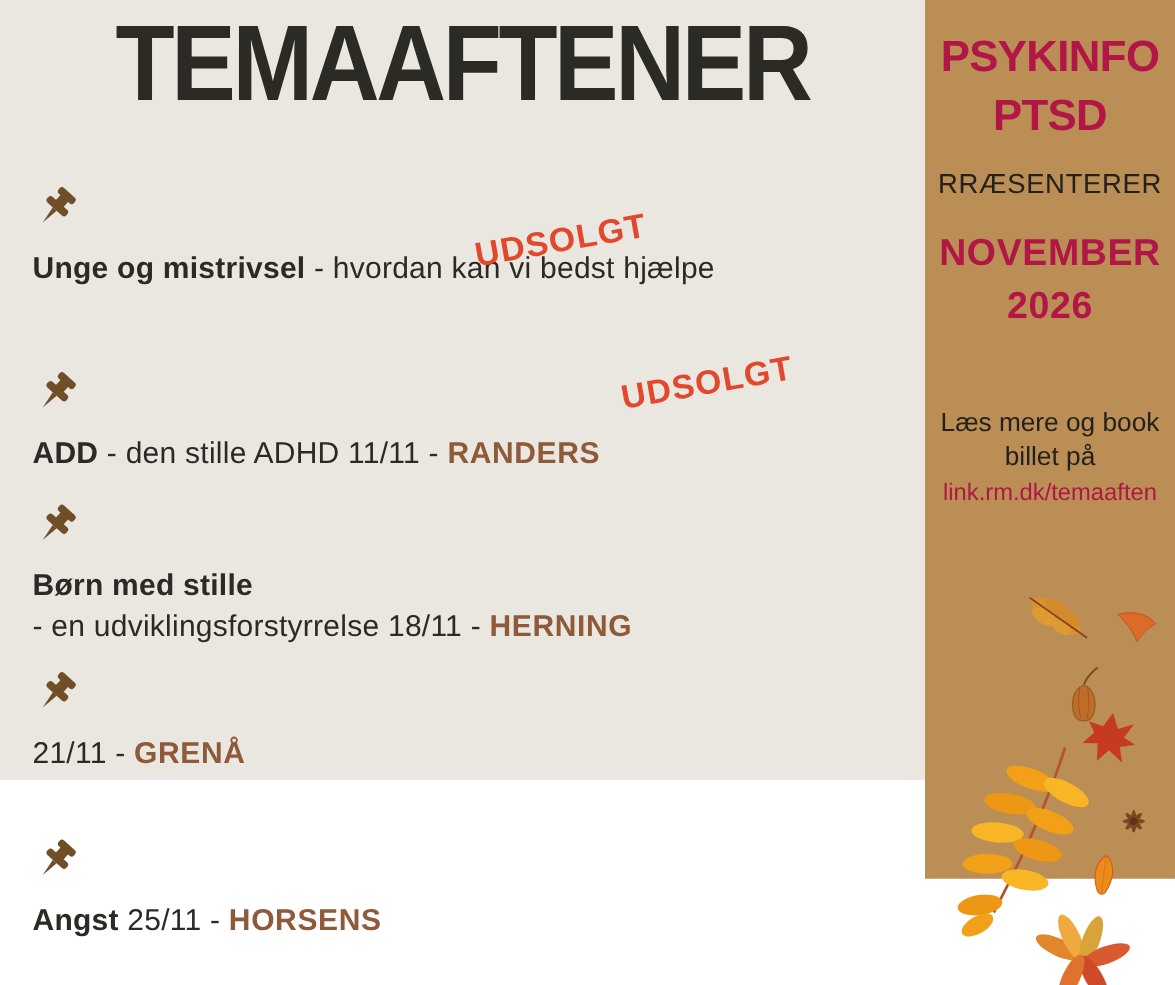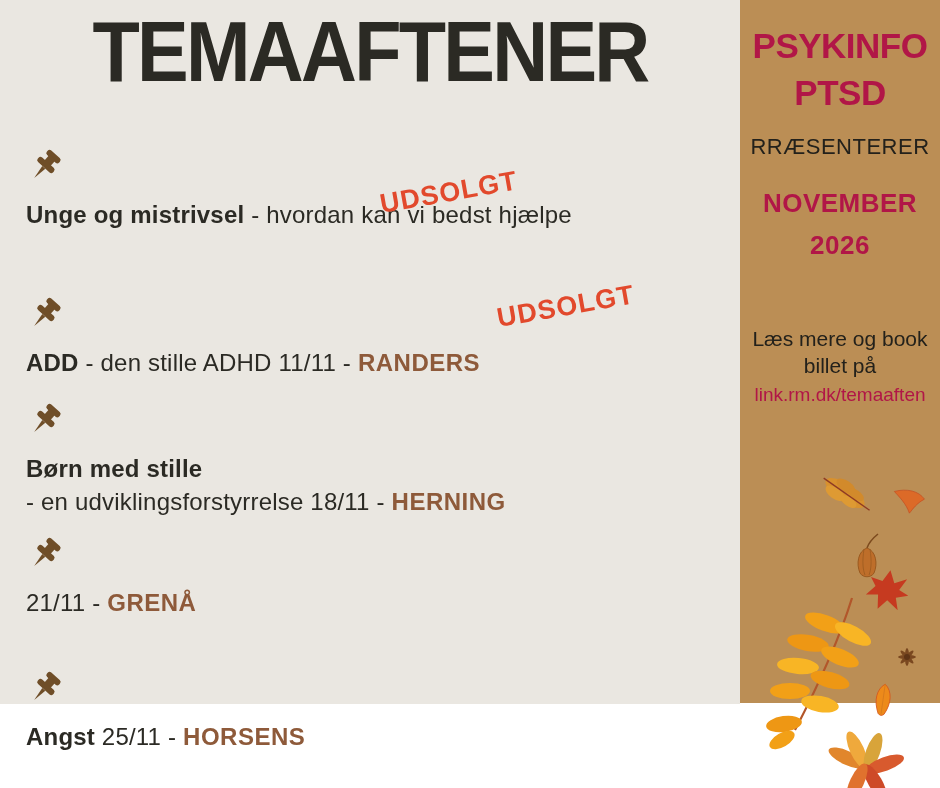--- a/index.html
+++ b/index.html
@@ -11,41 +11,41 @@
     --red-soldout:#E2492C;
     --pin-brown:#6F4E28;
     --sidebar-ink:#23211B;
   }
   html,body{margin:0;padding:0;background:#fff;}
   .poster{
     position:relative;width:940px;height:788px;overflow:hidden;
     font-family:"Liberation Sans", sans-serif;
     -webkit-font-smoothing:antialiased;
   }
-  .left-panel{position:absolute;left:0;top:0;width:740px;height:704px;background:var(--bg-left);}
+  .left-panel{position:absolute;left:0;top:0;width:740px;height:624px;background:var(--bg-left);}
   .title{
     position:absolute;left:0;top:8px;width:740px;margin:0;text-align:center;
     font-size:86px;font-weight:800;letter-spacing:-3px;line-height:1;
     color:var(--ink);transform:scaleX(.9);
   }
   .event{position:absolute;left:26px;display:flex;gap:13px;align-items:flex-start;flex-direction:column;}
   .pin{width:37px;height:37px;flex:none;margin-top:0;}
   .pin svg{width:100%;height:100%;transform:rotate(42deg);}
   .event-text{font-size:24px;line-height:33px;color:var(--ink);letter-spacing:.2px;max-width:620px;}
   .b{font-weight:700;}
   .city{font-weight:700;color:var(--brown-city);letter-spacing:.5px;}
   .soldout{
     position:absolute;font-size:27px;font-weight:700;color:var(--red-soldout);
     letter-spacing:1px;transform:rotate(-10deg);transform-origin:left bottom;white-space:nowrap;
   }
   .sidebar{position:absolute;left:740px;top:0;width:200px;height:703px;background:var(--bg-sidebar);}
   .sidebar .block{position:absolute;left:0;width:200px;text-align:center;}
   .brand{top:22px;font-size:35px;font-weight:800;line-height:47px;letter-spacing:-.5px;color:var(--crimson);}
   .presents{top:134px;font-size:22px;font-weight:500;letter-spacing:.5px;color:var(--sidebar-ink);}
-  .month{top:182px;font-size:26px;font-weight:800;line-height:42px;letter-spacing:.5px;color:var(--crimson);}
+  .month{top:182px;font-size:30px;font-weight:800;line-height:42px;letter-spacing:.5px;color:var(--crimson);}
   .cta{top:325px;font-size:21px;line-height:27px;color:var(--sidebar-ink);}
   .link{top:384px;font-size:19px;font-weight:500;color:var(--crimson);}
   .leaves{position:absolute;left:0;top:438px;width:200px;height:350px;}
 </style>
 </head>
 <body>
 
 <div class="poster">
 
   <div class="left-panel">

